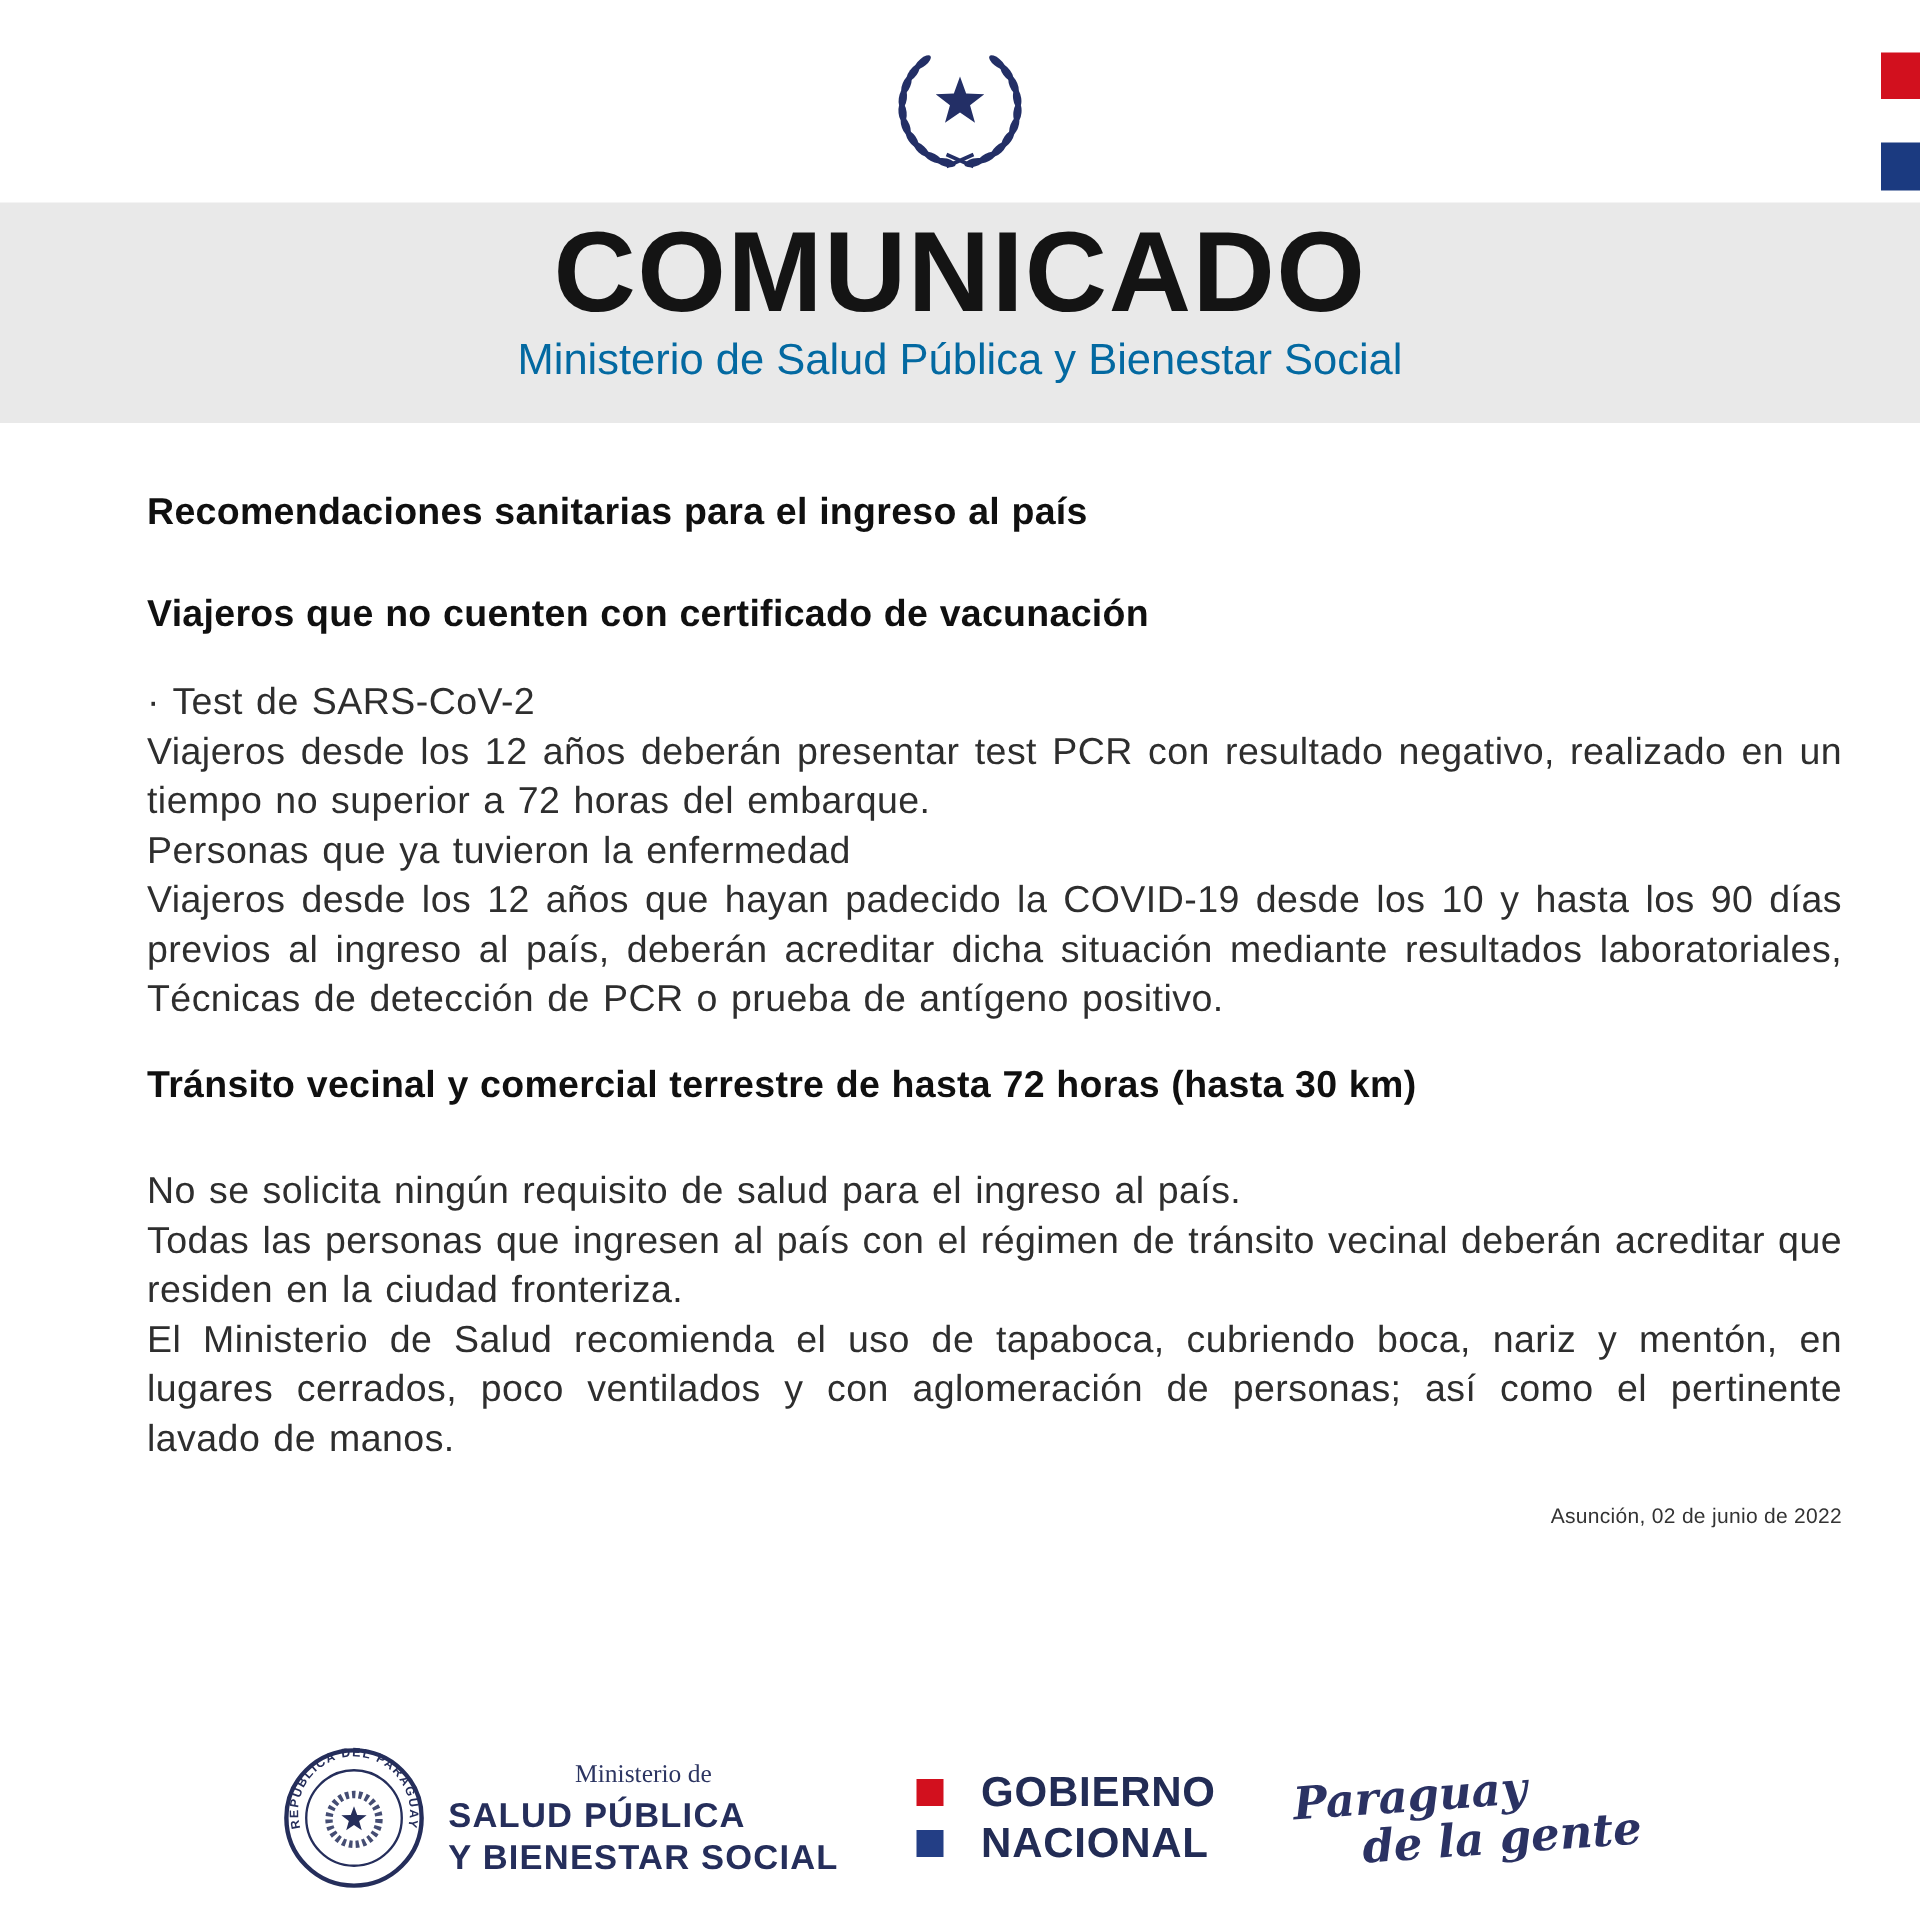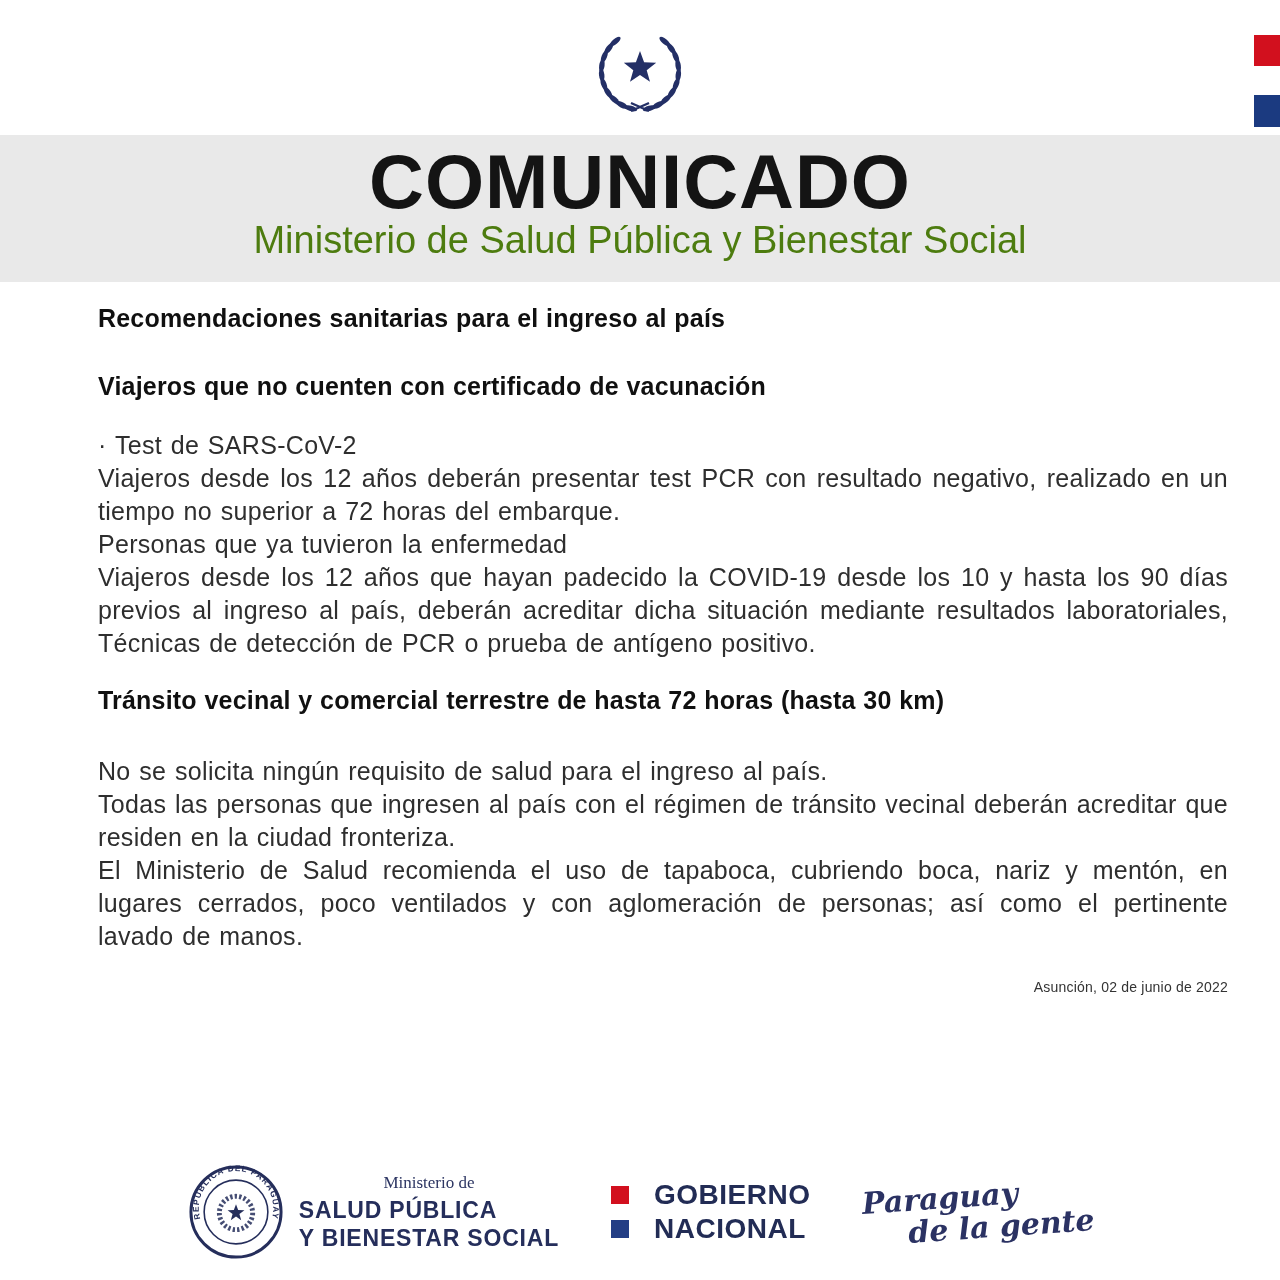--- a/index.html
+++ b/index.html
@@ -24,32 +24,32 @@
   .corner-sq{position:absolute;right:0;width:26px;}
   .corner-sq.red{top:35px;height:31px;background:var(--red);}
   .corner-sq.blue{top:95px;height:32px;background:var(--blue);}
   
   .banner{height:147px;background:var(--banner);text-align:center;overflow:hidden;}
   .banner-title{
     margin:0;padding-top:7px;line-height:80px;
     font-size:76px;font-weight:bold;letter-spacing:1px;color:#141414;
   }
   .banner-subtitle{
-    margin:0;margin-top:1px;font-size:38px;color:#4d7c0f;line-height:34px;
+    margin:0;margin-top:1px;font-size:29px;color:#0369a1;line-height:34px;
   }
   
   .content{
     padding:0 52px 0 98px;
     font-size:25px;line-height:33px;letter-spacing:0.3px;word-spacing:1.5px;
   }
   .sec-heading{
     margin:0;font-size:25px;font-weight:bold;color:#101010;line-height:30px;
     letter-spacing:0.2px;word-spacing:0.5px;
   }
-  .h1{margin-top:21px;}
+  .h1{margin-top:44px;}
   .h2{margin-top:38px;}
   .h3{margin-top:25px;}
   .para{margin:0;text-align:justify;text-align-last:left;}
   .mt-p1{margin-top:37px;}
   .mt-b2{margin-top:28px;}
   .mt-b3{margin-top:40px;}
   .dateline{
     margin:21px 0 0 0;text-align:right;font-size:14px;letter-spacing:0.2px;
     word-spacing:normal;color:#333333;line-height:26px;
   }

